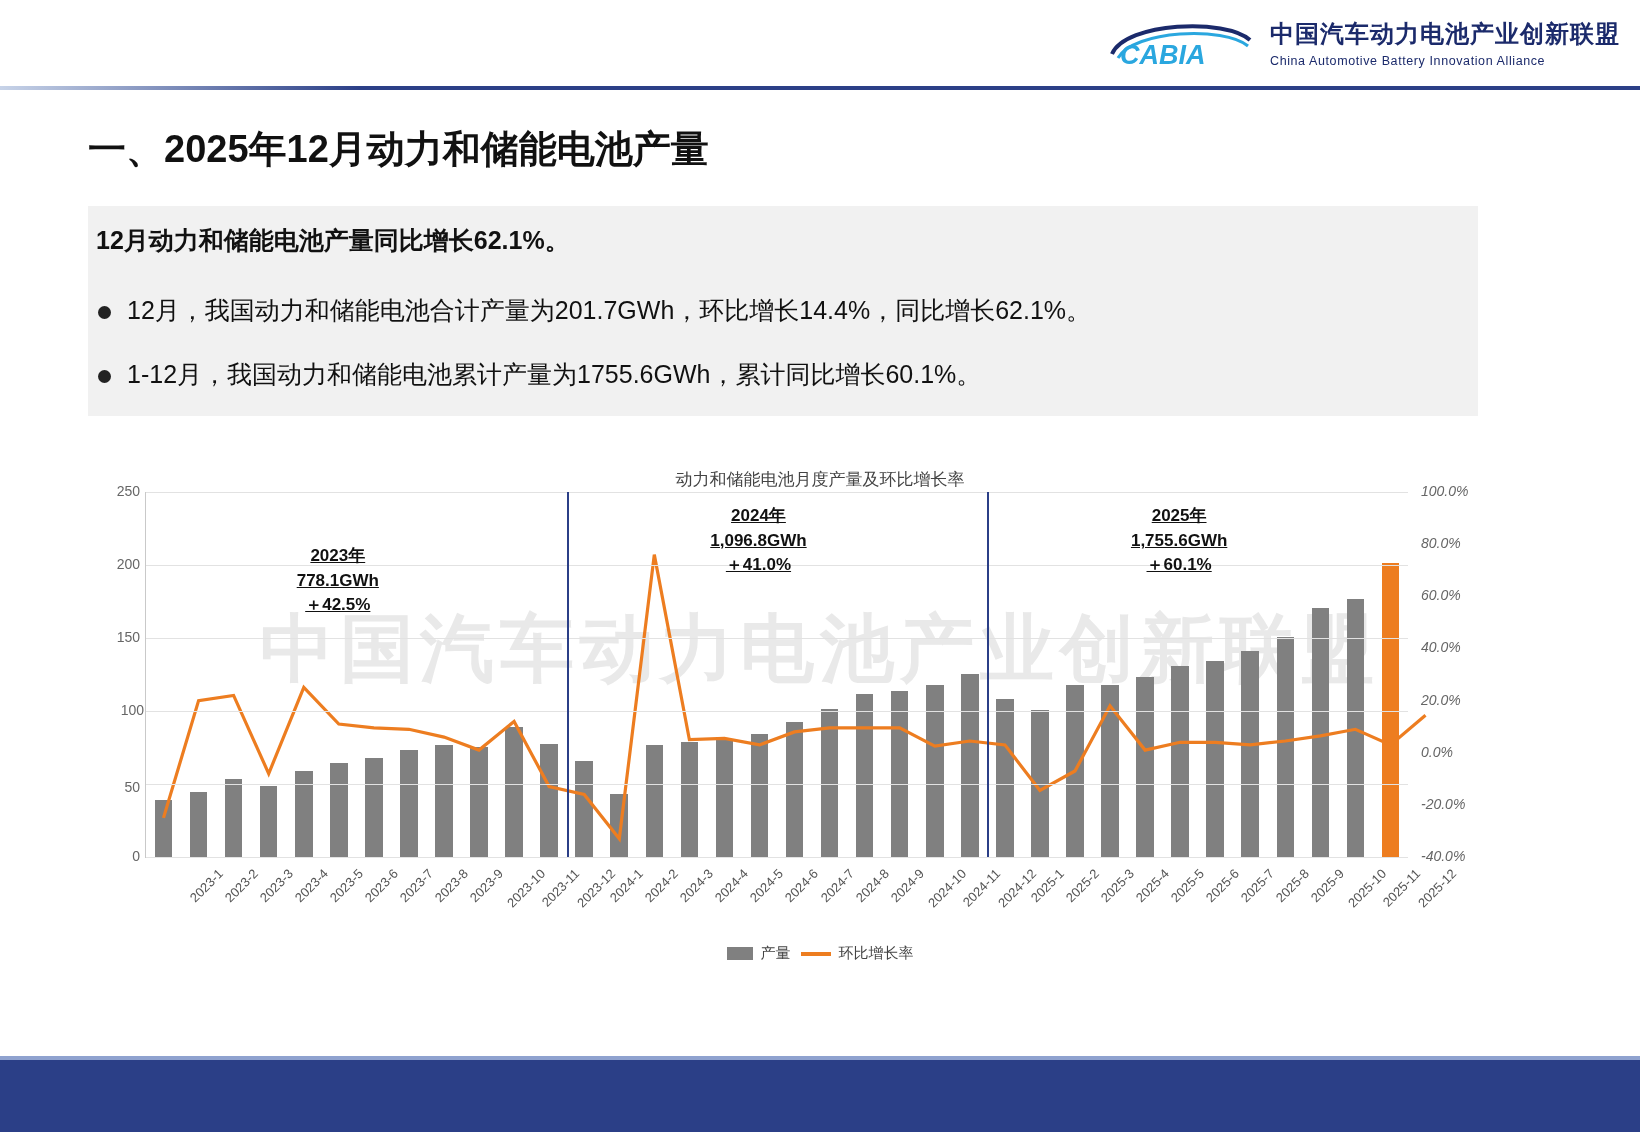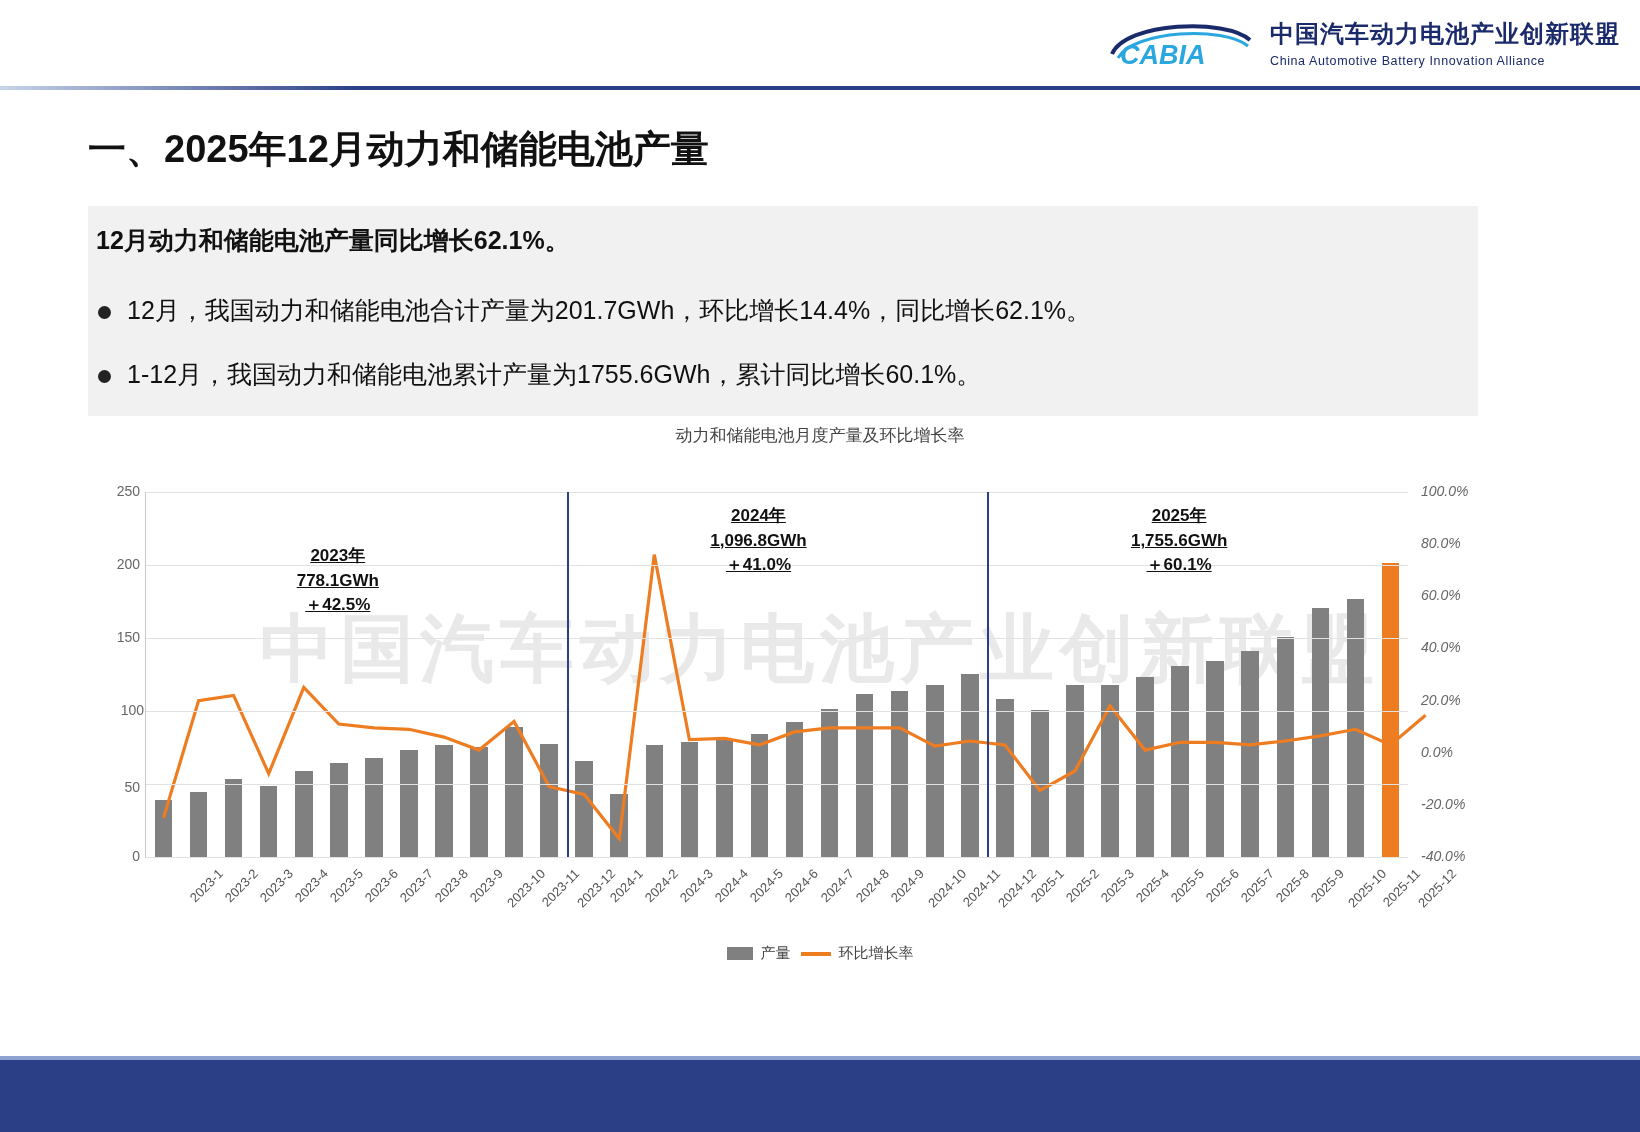--- a/index.html
+++ b/index.html
@@ -55,21 +55,21 @@
   .bullet-row.b2 { top:152px; }
   .dot {
     width:13px; height:13px; border-radius:50%; background:#222; margin-top:12px;
     flex:0 0 auto;
   }
   .bullet-text {
     font-size:25px; color:#111; white-space:nowrap; letter-spacing:0px;
   }
   
   .chart-title {
-    position:absolute; left:0; top:424px; width:1640px; text-align:center;
+    position:absolute; left:0; top:468px; width:1640px; text-align:center;
     font-size:17px; color:#444;
   }
   .chart-area {
     position:absolute; left:100px; top:484px; width:1400px; height:390px;
   }
   .plot {
     position:absolute; left:45px; top:8px; right:92px; bottom:16px;
     border-left:1px solid #c9c9c9;
     border-bottom:1px solid #c9c9c9;
   }

